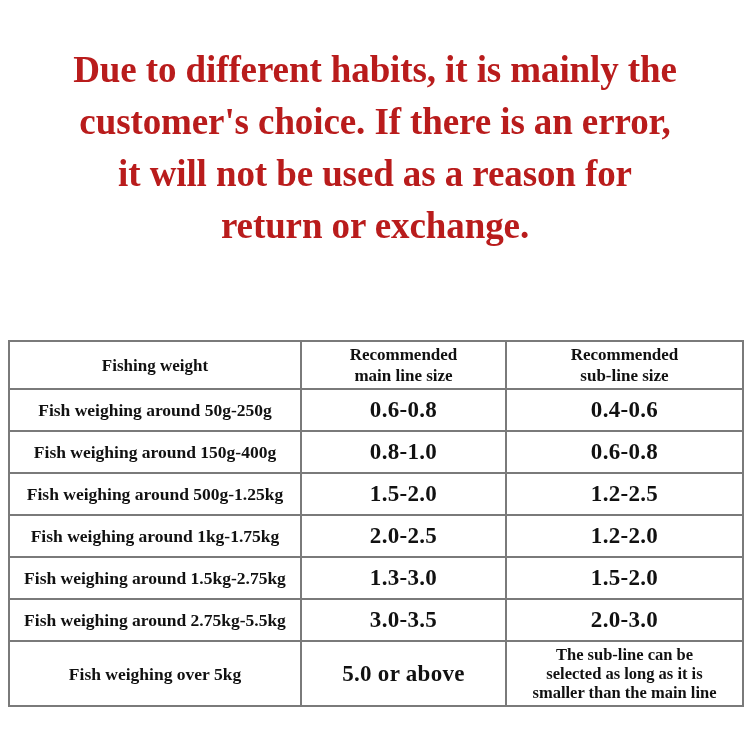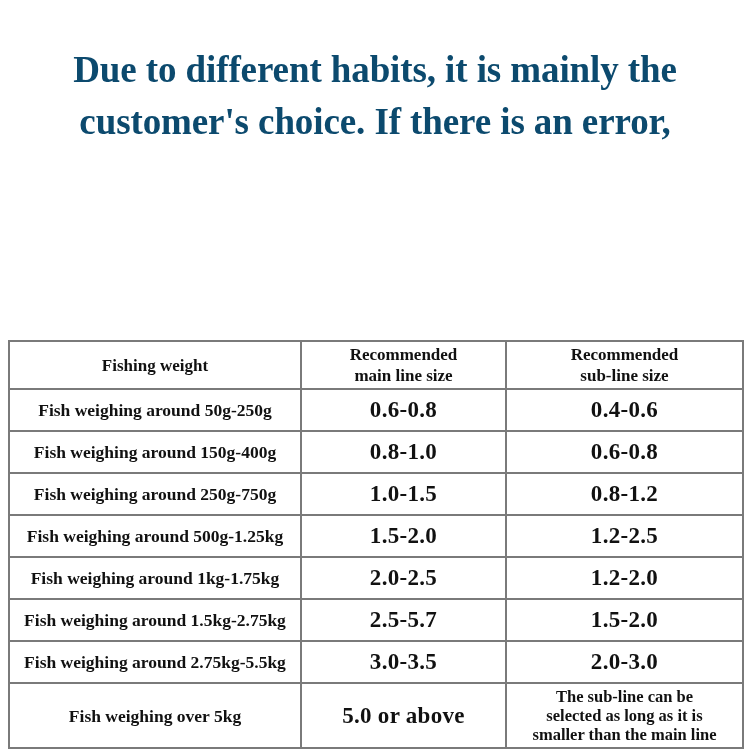--- a/index.html
+++ b/index.html
@@ -16,21 +16,21 @@
     position: relative;
   }
 
   
   .heading {
     position: absolute;
     left: 0;
     top: 44px;
     width: 750px;
     text-align: center;
-    color: #0c4a6e;
+    color: #b91c1c;
     font-family: "Liberation Serif", "DejaVu Serif", serif;
     font-weight: bold;
     font-size: 37px;
     line-height: 52px;
     letter-spacing: -0.1px;
   }
   .heading .hline {
     display: block;
     white-space: nowrap;
   }
@@ -98,20 +98,22 @@
     letter-spacing: 0;
   }
   tr.row.last td.val.sub .l { display: block; white-space: nowrap; }
 </style>
 </head>
 <body>
 
 <div class="heading">
   <span class="hline">Due to different habits, it is mainly the</span>
   <span class="hline">customer's choice. If there is an error,</span>
+  <span class="hline">it will not be used as a reason for</span>
+  <span class="hline">return or exchange.</span>
 </div>
 
 <div class="table-wrap">
   <table class="spec">
     <colgroup>
       <col class="c1">
         <col class="c2">
         <col class="c3">
     </colgroup>
     <tbody>
@@ -134,41 +136,36 @@
         <td class="val">0.6-0.8</td>
         <td class="val">0.4-0.6</td>
       </tr>
 
       <tr class="row">
         <td class="label">Fish weighing around 150g-400g</td>
         <td class="val">0.8-1.0</td>
         <td class="val">0.6-0.8</td>
       </tr>
 
-      <tr class="row">
-        <td class="label">Fish weighing around 250g-750g</td>
-        <td class="val">1.0-1.5</td>
-        <td class="val">0.8-1.2</td>
-      </tr>
 
       <tr class="row">
         <td class="label">Fish weighing around 500g-1.25kg</td>
         <td class="val">1.5-2.0</td>
         <td class="val">1.2-2.5</td>
       </tr>
 
       <tr class="row">
         <td class="label">Fish weighing around 1kg-1.75kg</td>
         <td class="val">2.0-2.5</td>
         <td class="val">1.2-2.0</td>
       </tr>
 
       <tr class="row">
         <td class="label">Fish weighing around 1.5kg-2.75kg</td>
-        <td class="val">2.5-5.7</td>
+        <td class="val">1.3-3.0</td>
         <td class="val">1.5-2.0</td>
       </tr>
 
       <tr class="row">
         <td class="label">Fish weighing around 2.75kg-5.5kg</td>
         <td class="val">3.0-3.5</td>
         <td class="val">2.0-3.0</td>
       </tr>
 
       <tr class="row last">

